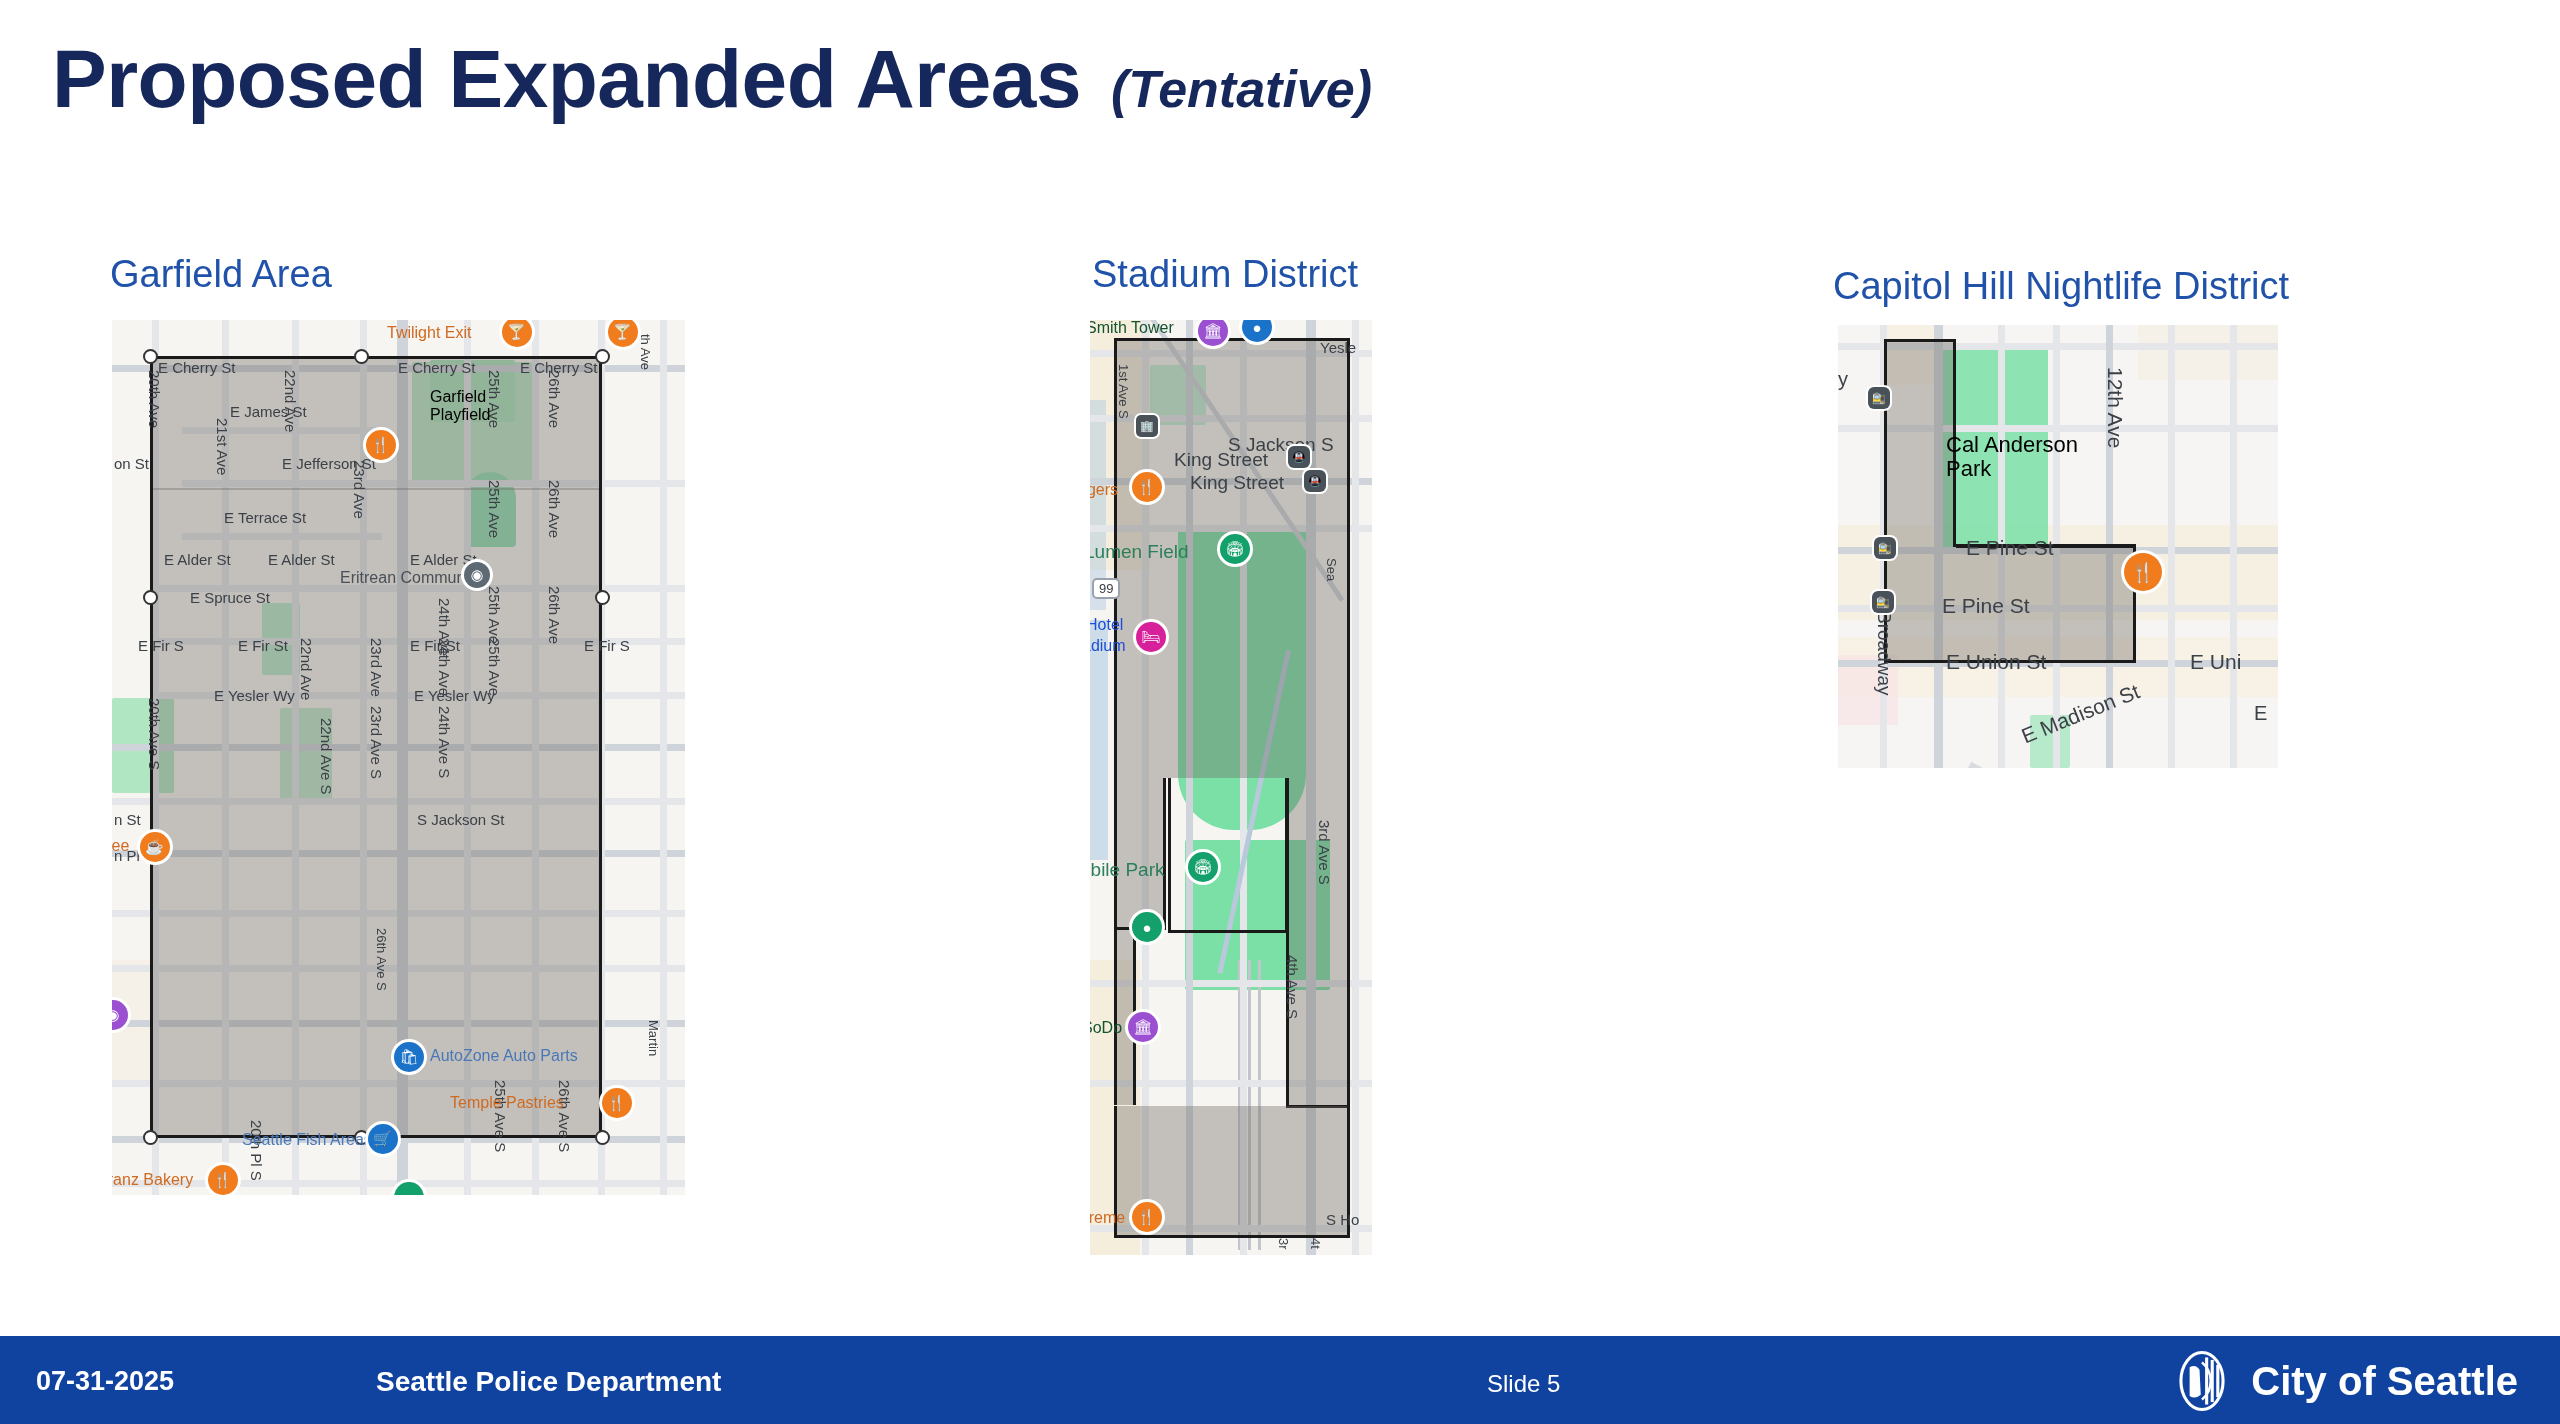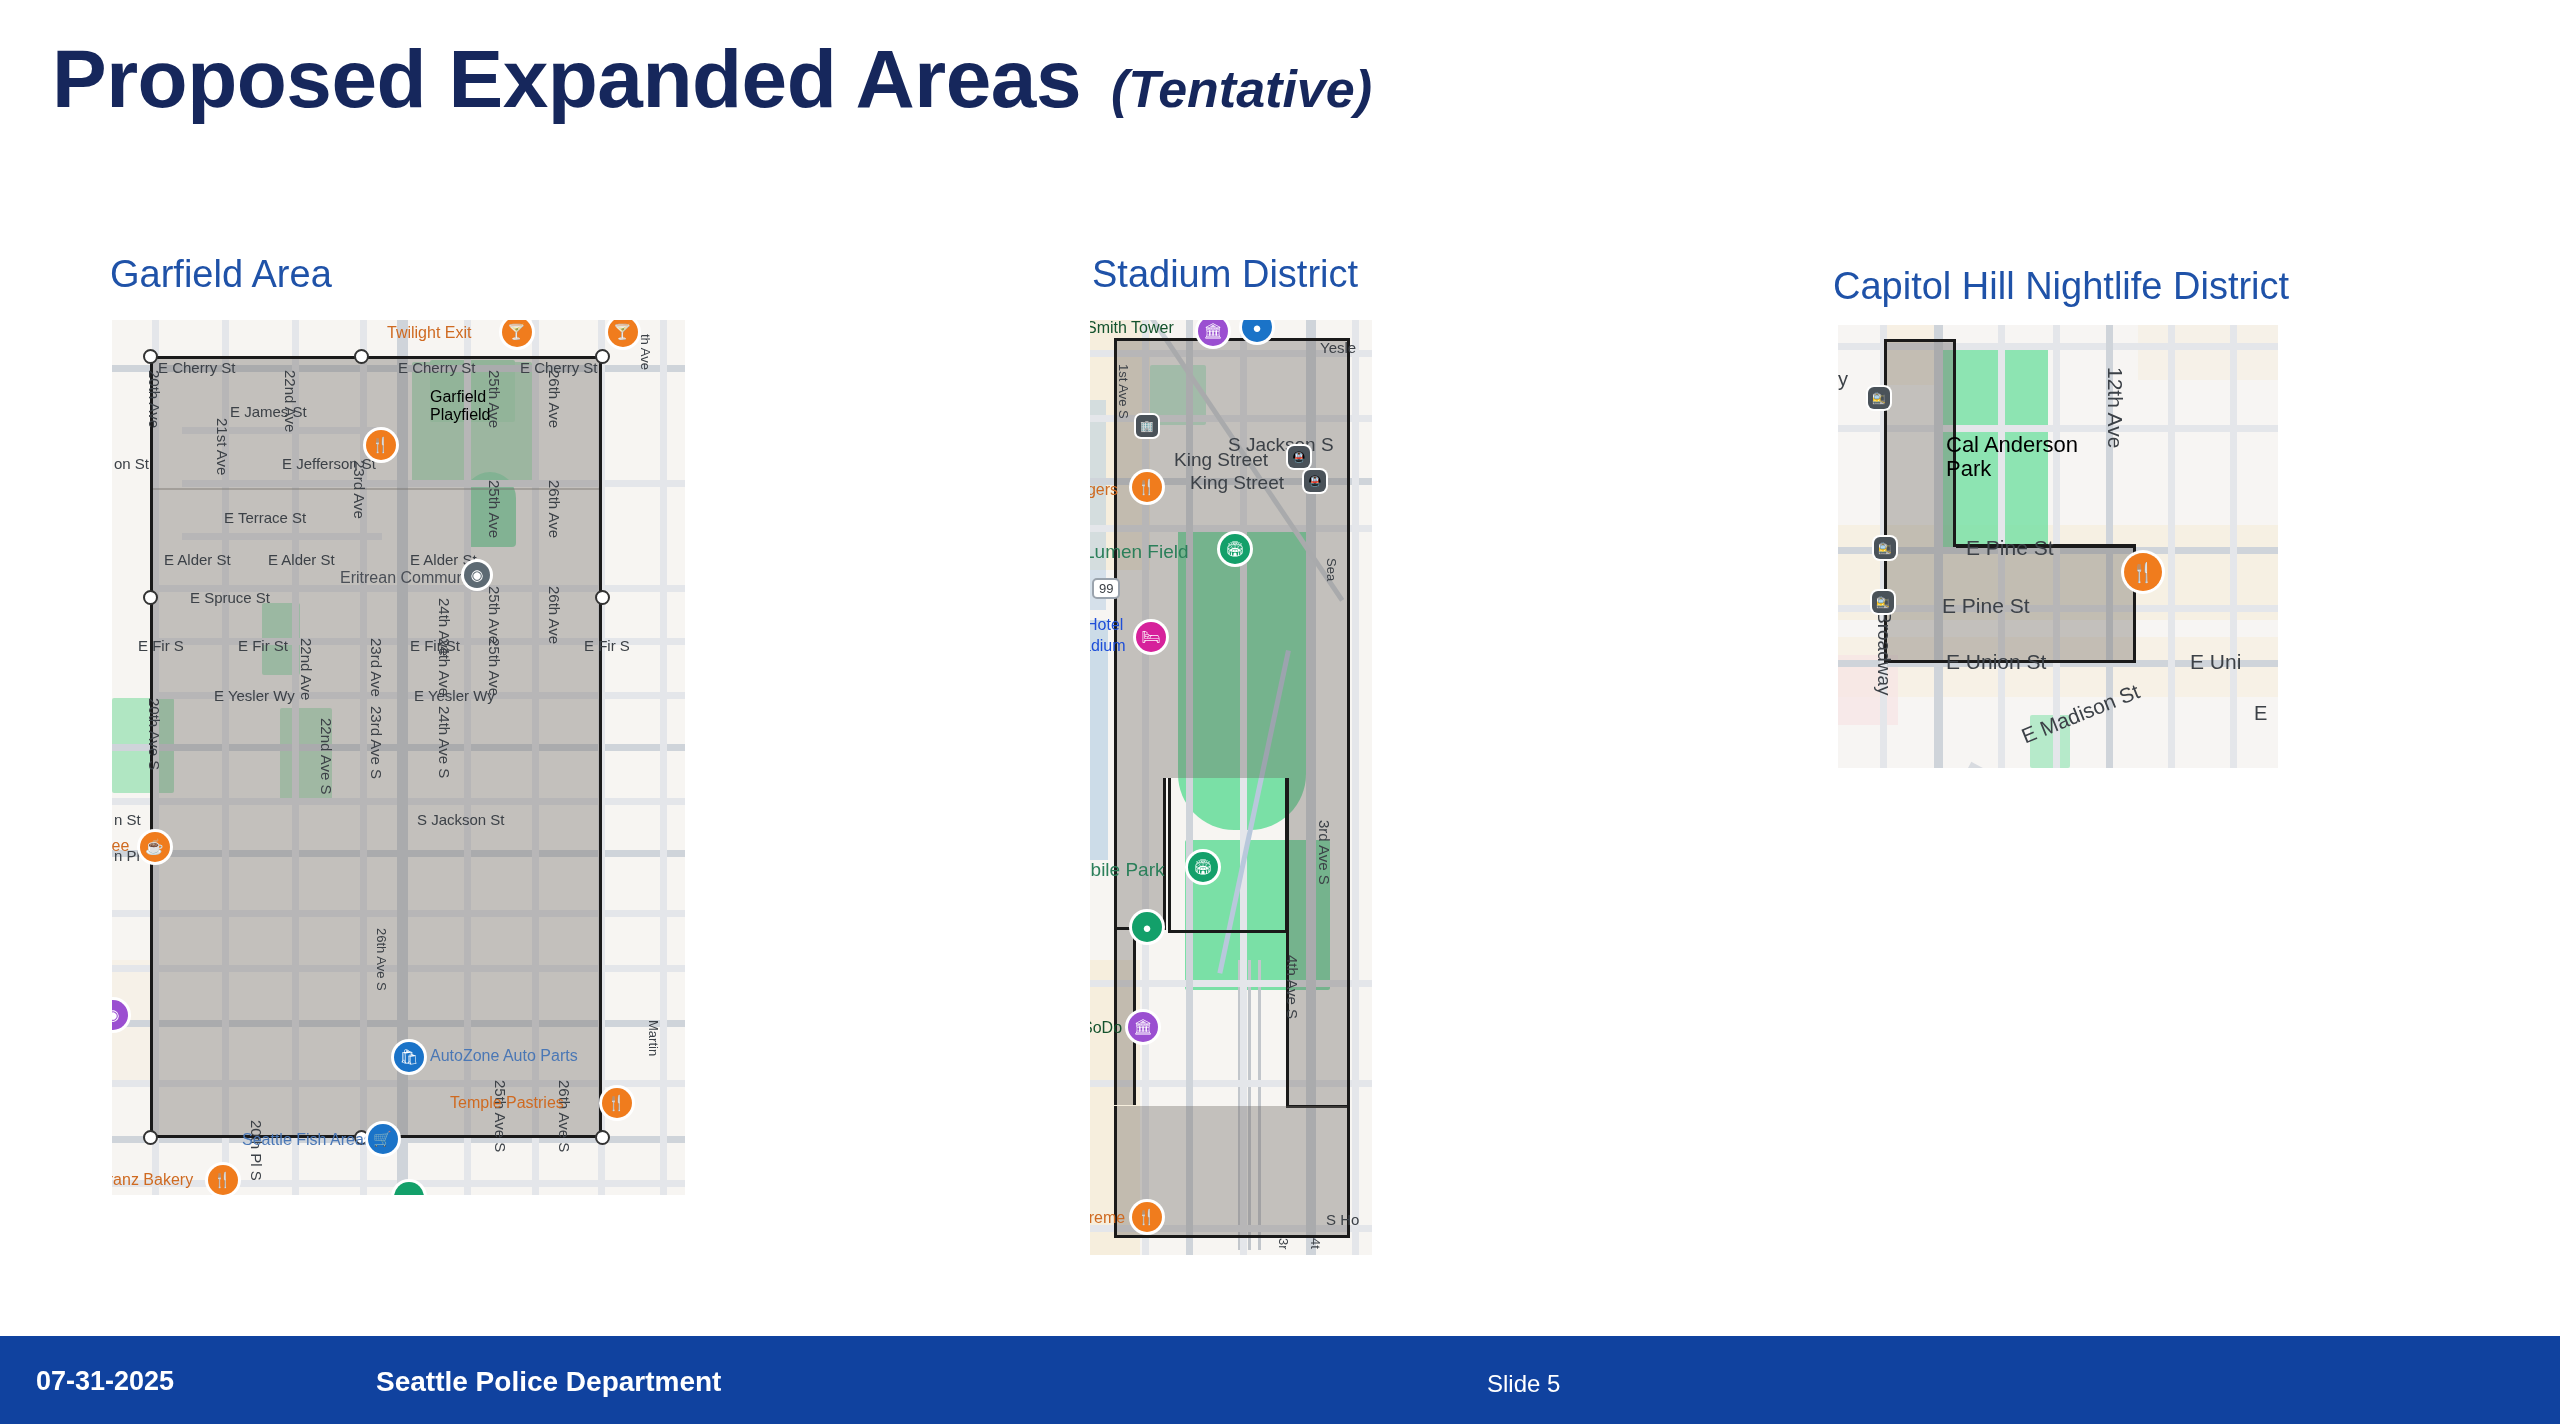--- a/index.html
+++ b/index.html
@@ -432,15 +432,26 @@
       <div class="pin dark sq" style="left:36px;top:212px;">🚉</div>
       <div class="pin dark sq" style="left:34px;top:266px;">🚉</div>
       <div class="pin orange" style="left:286px;top:228px;width:38px;height:38px;font-size:19px;">🍴</div>
     </div>
   </div>
 
   <div class="footer">
     <div class="ftxt" id="foot-date">07-31-2025</div>
     <div class="ftxt" id="foot-dept">Seattle Police Department</div>
     <div class="ftxt" id="foot-slide">Slide 5</div>
+    <div class="brand">
+      <svg class="seal" viewBox="0 0 100 100">
+        <ellipse cx="50" cy="50" rx="34" ry="46" fill="none" stroke="#ffffff" stroke-width="5"></ellipse>
+        <path d="M30 28 q10 -6 16 4 l2 40 q-9 8 -18 2 z" fill="#ffffff"></path>
+        <rect x="55" y="12" width="5" height="76" fill="#ffffff"></rect>
+        <rect x="64" y="16" width="5" height="68" fill="#ffffff"></rect>
+        <rect x="73" y="24" width="5" height="52" fill="#ffffff"></rect>
+        <path d="M50 20 q14 12 14 30 t-14 30" fill="none" stroke="#ffffff" stroke-width="4"></path>
+      </svg>
+      <span class="brand-txt">City of Seattle</span>
+    </div>
   </div>
 
 </div>
 
 </body></html>

